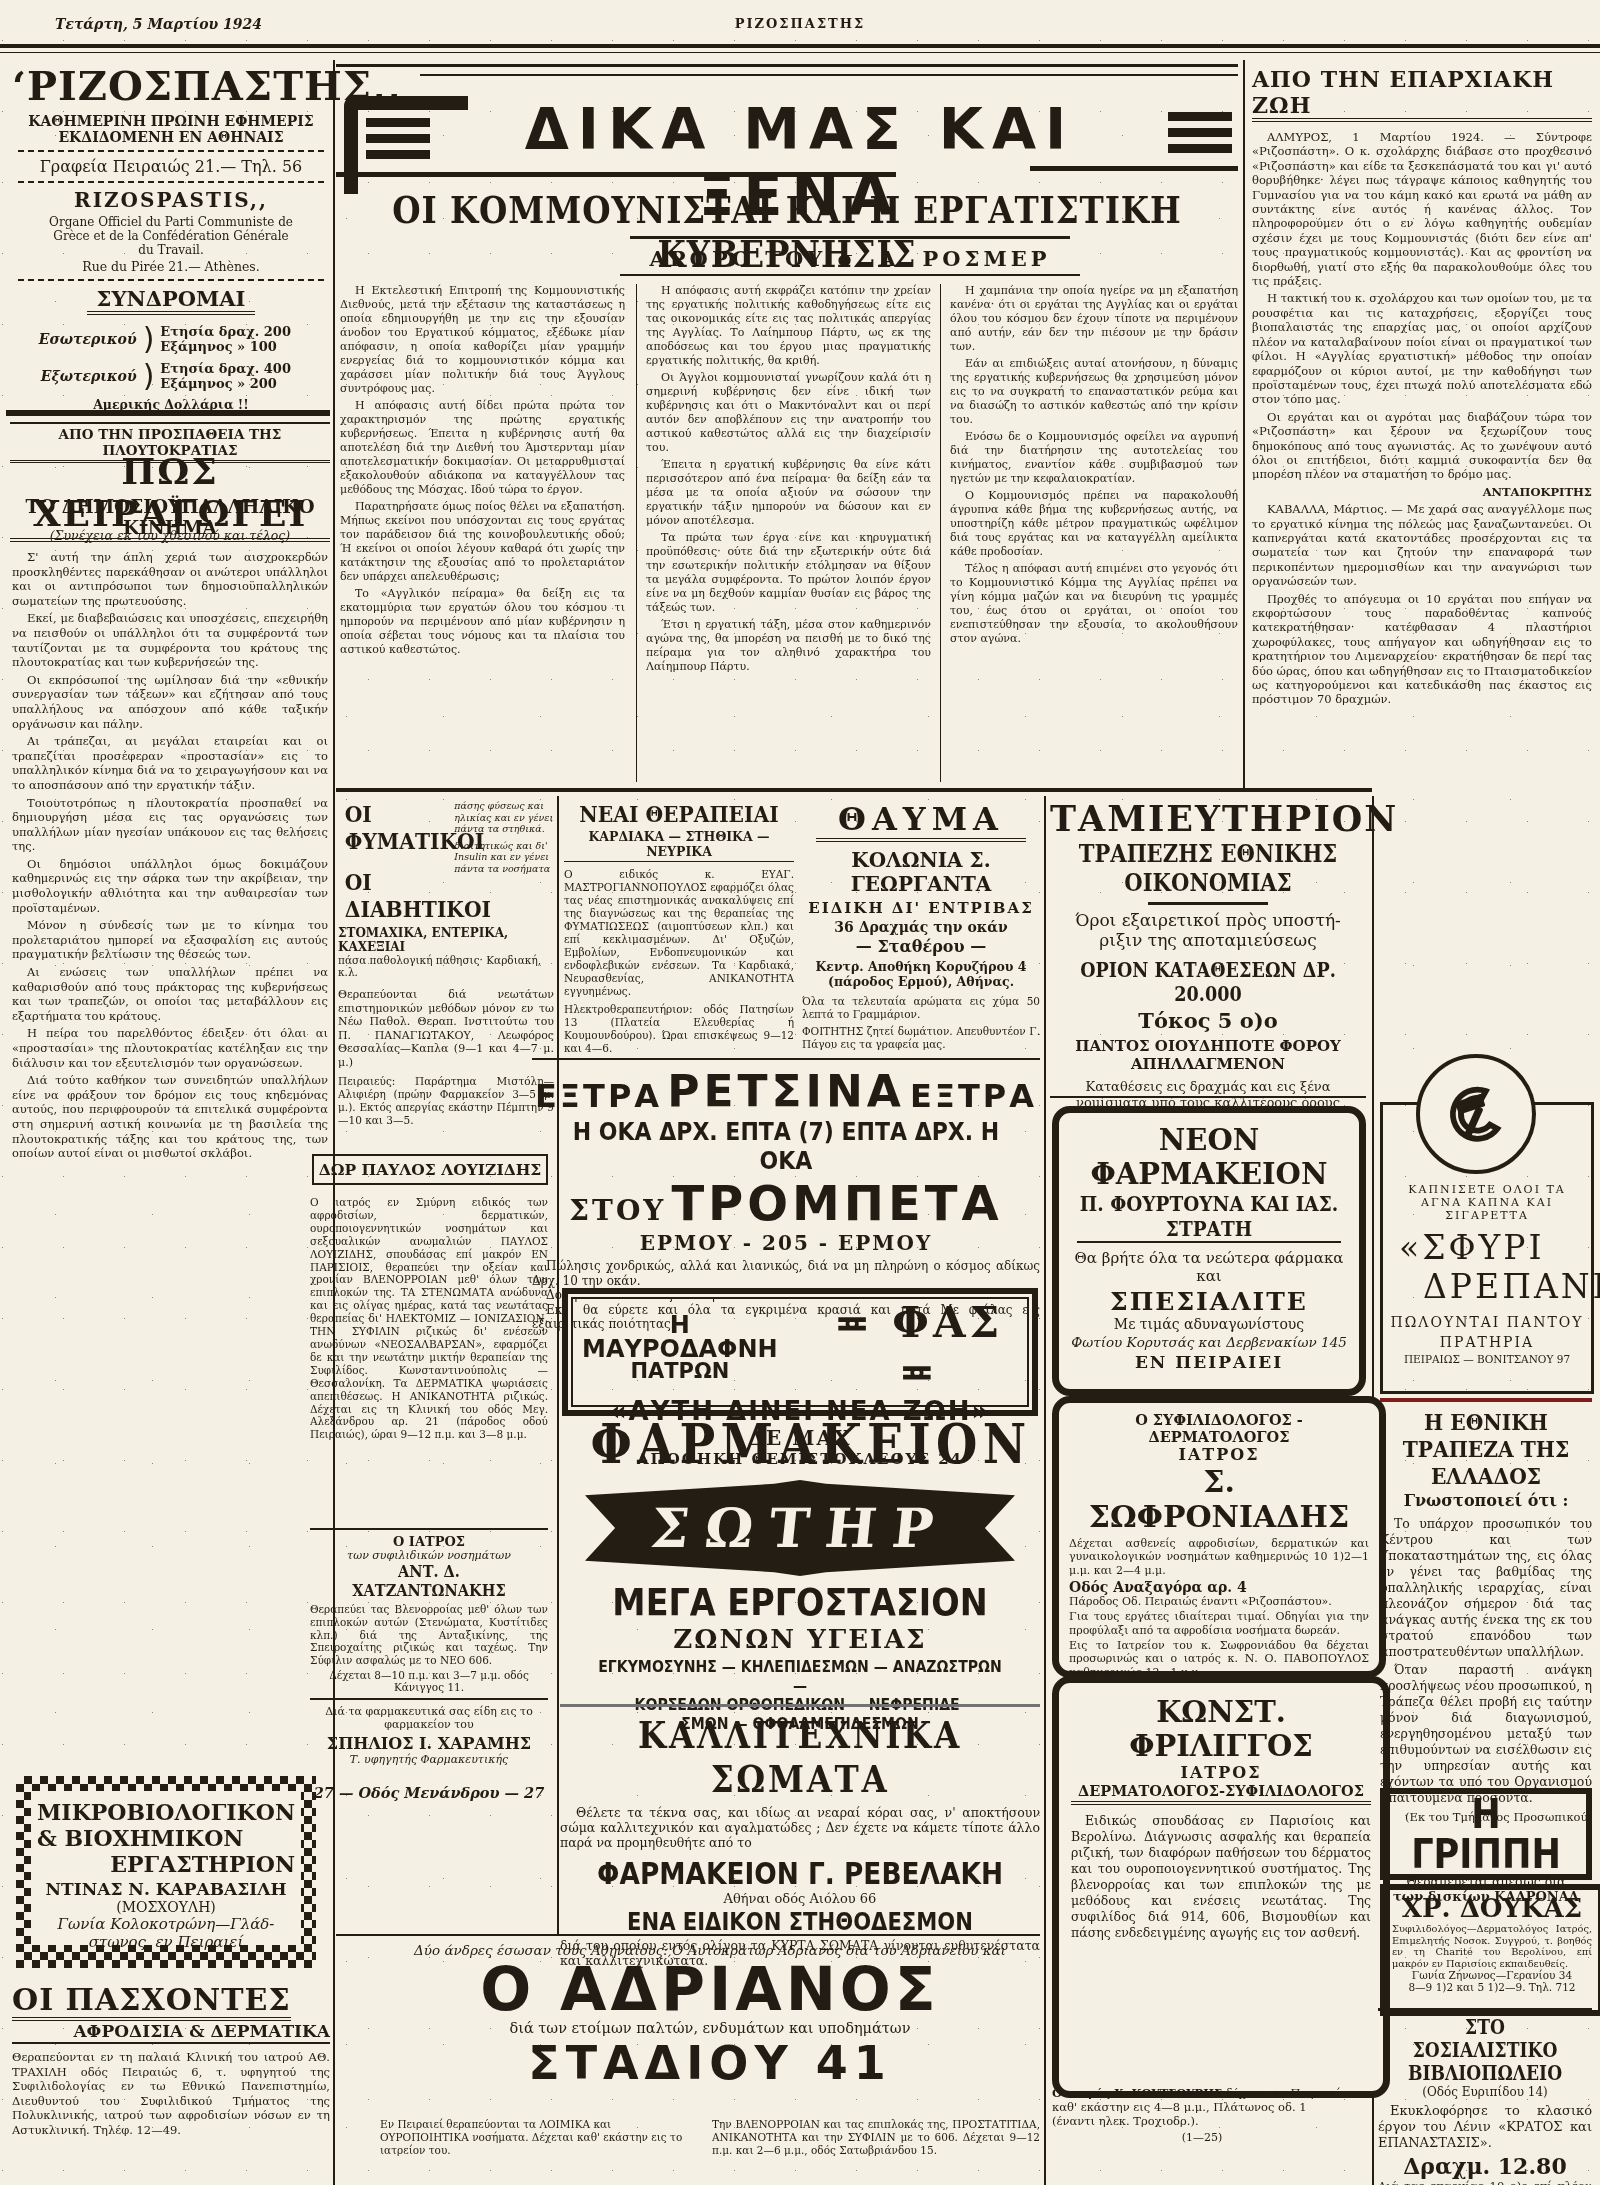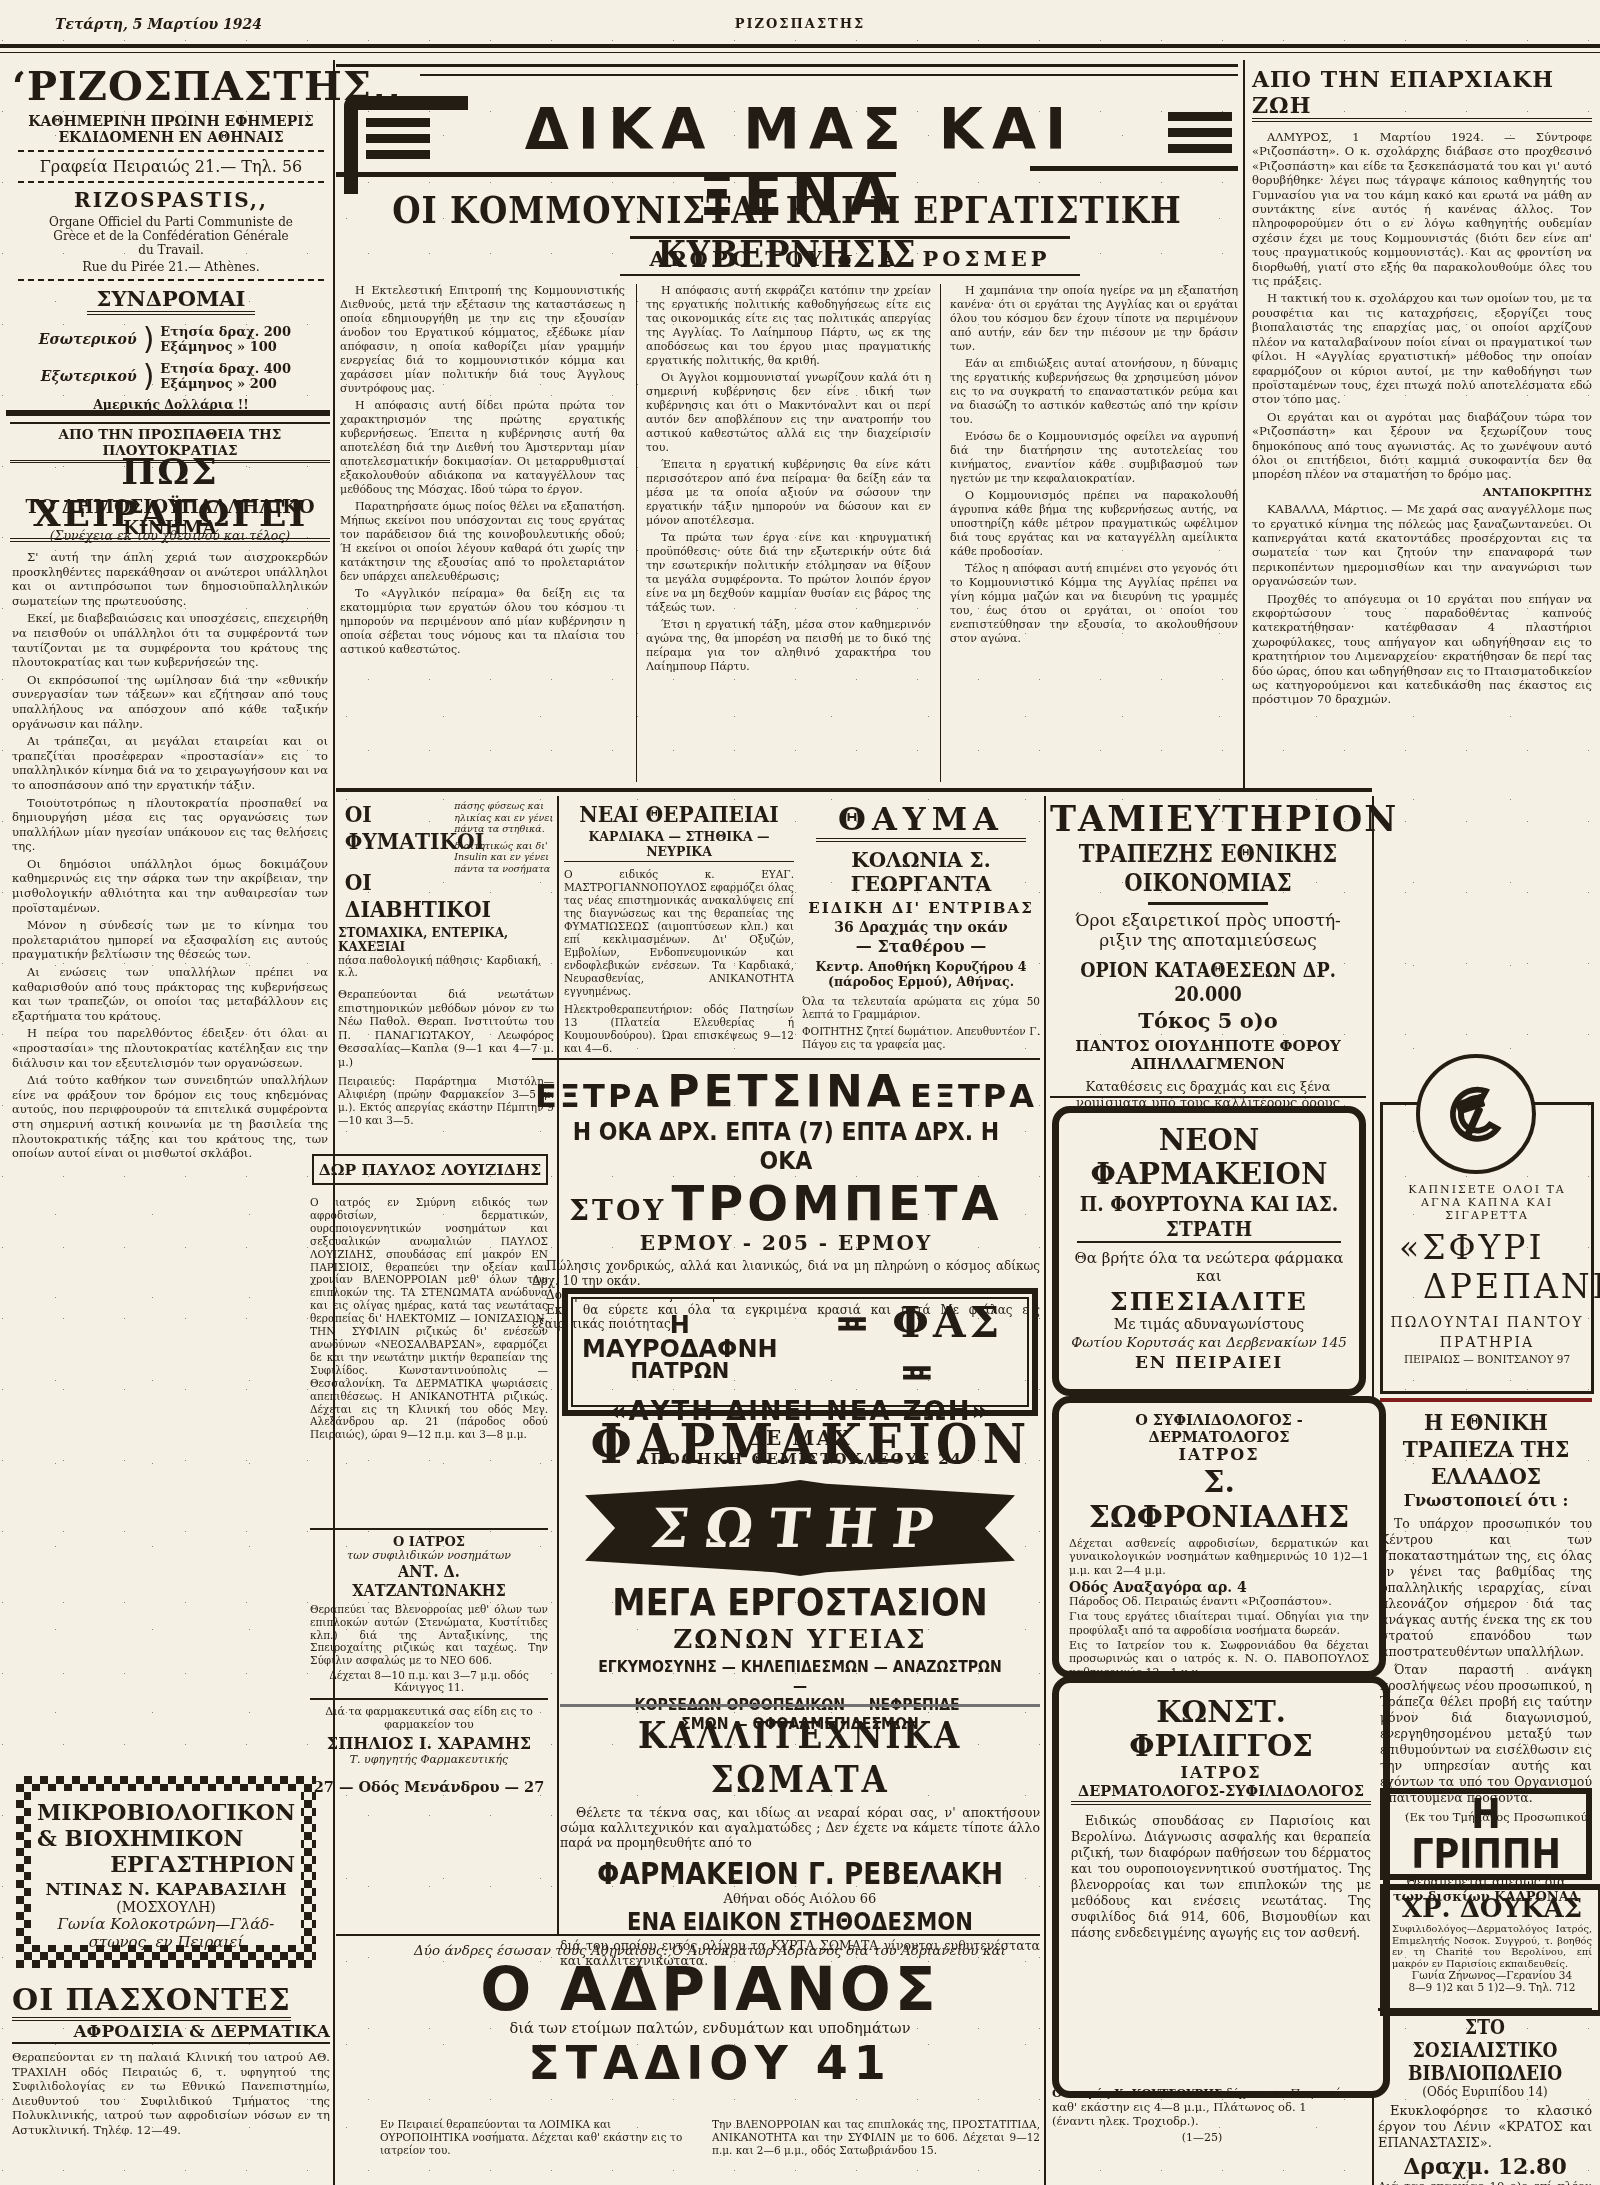--- a/index.html
+++ b/index.html
@@ -287,21 +287,21 @@
     <div class="i" style="font-size:11px;">των συφιλιδικών νοσημάτων</div>
     <div class="b cond" style="font-size:16.5px;">ΑΝΤ. Δ. ΧΑΤΖΑΝΤΩΝΑΚΗΣ</div>
     <div class="jst" style="font-size:10.5px;line-height:12.8px;margin-top:3px;">Θεραπεύει τας Βλενορροίας μεθ' όλων των επιπλοκών αυτών (Στενώματα, Κυστίτιδες κλπ.) διά της Ανταξικίνης, της Σπειροχαίτης ριζικώς και ταχέως. Την Σύφιλιν ασφαλώς με το ΝΕΟ 606.</div>
     <div style="font-size:10.5px;margin-top:2px;">Δέχεται 8—10 π.μ. και 3—7 μ.μ. οδός Κάνιγγος 11.</div>
   </div>
 
   <div class="abs ctr" style="left:310px;top:1698px;width:238px;">
     <div style="font-size:11px;border-top:2px solid #241d13;padding-top:5px;">Διά τα φαρμακευτικά σας είδη εις το φαρμακείον του</div>
     <div class="b" style="font-size:16px;margin-top:3px;">ΣΠΗΛΙΟΣ Ι. ΧΑΡΑΜΗΣ</div>
     <div class="i" style="font-size:11px;">Τ. υφηγητής Φαρμακευτικής</div>
-    <div class="b" style="font-size:14.5px;margin-top:12px;">27 — Οδός Μενάνδρου — 27</div>
+    <div class="b" style="font-size:14.5px;margin-top:18px;font-style:italic;">27 — Οδός Μενάνδρου — 27</div>
   </div>
 
   <div class="abs frame-round ctr" style="left:1052px;top:1106px;width:300px;height:266px;padding-top:10px;">
     <div class="b" style="font-size:29px;">ΝΕΟΝ ΦΑΡΜΑΚΕΙΟΝ</div>
     <div class="b cond" style="font-size:21px;border-bottom:2px solid #241d13;display:inline-block;">Π. ΦΟΥΡΤΟΥΝΑ ΚΑΙ ΙΑΣ. ΣΤΡΑΤΗ</div>
     <div style="font-size:15px;margin-top:6px;">Θα βρήτε όλα τα νεώτερα φάρμακα</div>
     <div style="font-size:15px;">και</div>
     <div class="b tt" style="font-size:25px;margin-top:2px;">ΣΠΕΣΙΑΛΙΤΕ</div>
     <div style="font-size:14px;">Με τιμάς αδυναγωνίστους</div>
     <div class="i" style="font-size:13.5px;margin-top:2px;">Φωτίου Κορυτσάς και Δερβενακίων 145</div>

